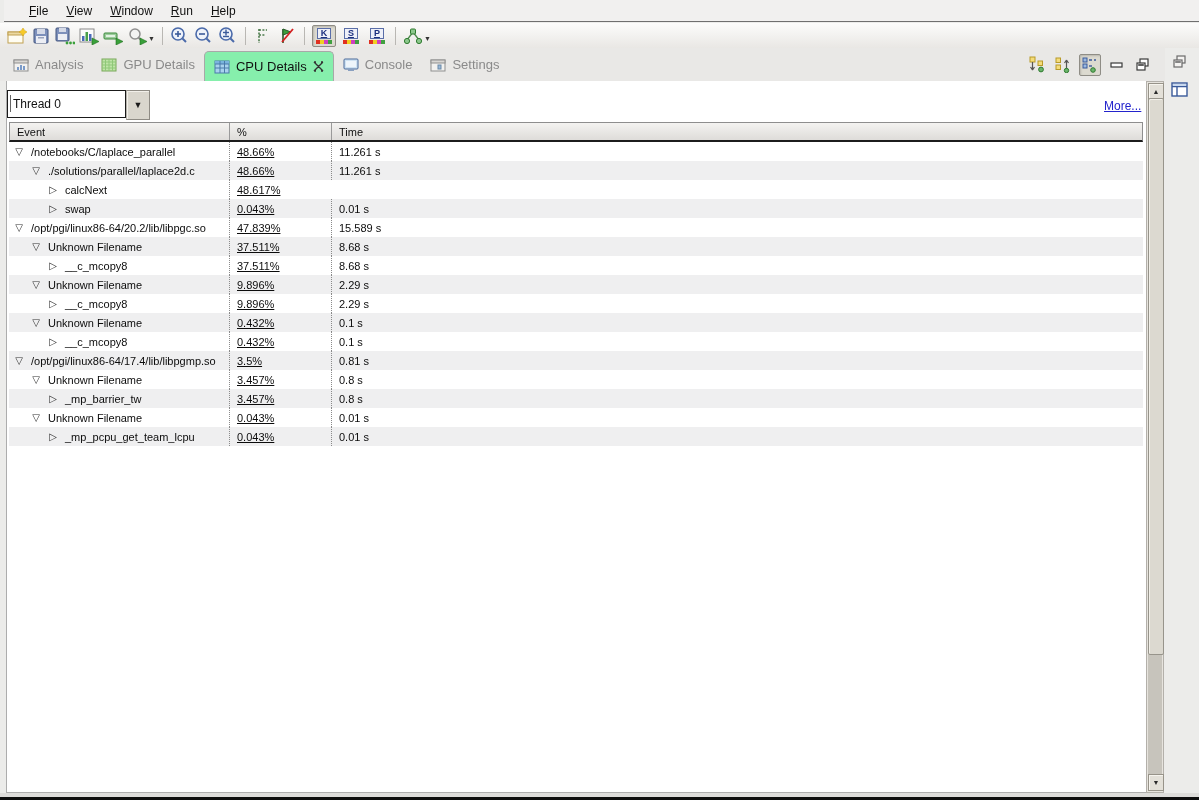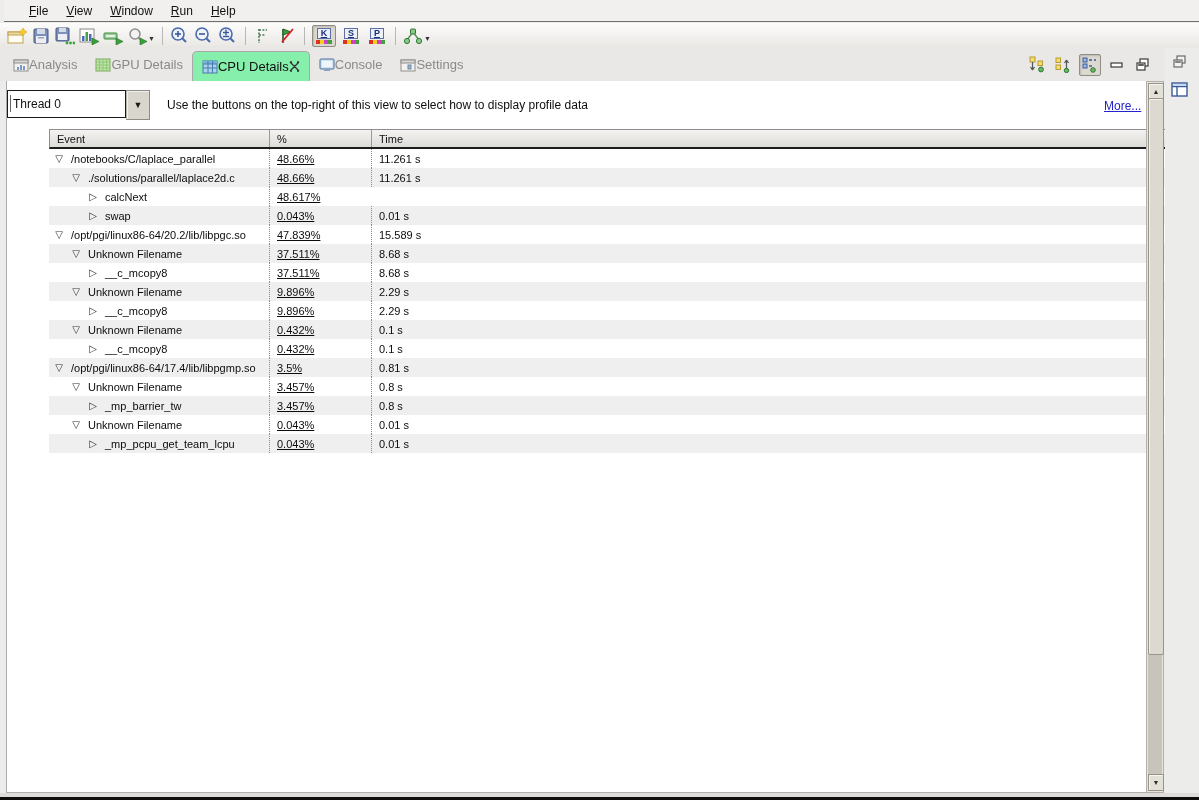--- a/index.html
+++ b/index.html
@@ -21,21 +21,21 @@
   .kspbox{width:22px;height:20px;display:flex;flex-direction:column;align-items:center;justify-content:center;margin:0 2px;}
   .kspbox .ltr{font-size:9px;font-weight:bold;color:#1b2e7e;border:1px solid #5a6ea8;line-height:9px;
                padding:0 3px;background:#eef0f8;text-decoration:underline;}
   .kspbox .strip{width:16px;height:4px;margin-top:1px;
                  background:linear-gradient(90deg,#e03020 0 4px,#f0d020 4px 8px,#d040c0 8px 12px,#40a040 12px 16px);}
   .pressed{background:#dcdad0;border:1px solid #8f8d86;border-radius:2px;box-shadow:inset 1px 1px 2px #b9b7ae;}
 
   
   .tabrow{position:absolute;left:0;top:48px;width:100%;height:33px;background:#e9e8e6;}
   .tabs{position:absolute;left:4px;top:0;height:33px;display:flex;align-items:stretch;}
-  .tab{display:flex;align-items:center;padding:0 9px;font-size:13px;color:#8a8a8a;cursor:default;}
+  .tab{display:flex;align-items:center;padding:0 9px;font-size:13px;color:#8a8a8a;gap:6px;cursor:default;}
   .tab.active{background:#86efac;color:#111;border:1px solid #a8a8a8;border-bottom:none;border-radius:5px 5px 0 0;margin-top:3px;}
   .viewctrls{position:absolute;right:46px;top:3px;height:27px;display:flex;align-items:center;gap:6px;}
   .vcicon{width:20px;height:20px;display:flex;align-items:center;justify-content:center;}
 
   
   .panel{position:absolute;left:6px;top:81px;width:1140px;height:712px;background:#ffffff;
          border-left:1px solid #adadad;border-bottom:1px solid #adadad;box-sizing:border-box;}
 
   
   .combo{position:absolute;left:0;top:9px;width:142px;height:28px;}
@@ -44,21 +44,21 @@
   .combo .textbox .tcaret{position:absolute;left:2px;top:4px;width:1px;height:17px;background:#666;}
   .combo .btn{position:absolute;left:119px;top:0;width:22px;height:28px;background:#d9d6cd;
               border:1px solid #8e8b84;border-left-color:#b5b2aa;display:flex;align-items:center;justify-content:center;
               box-shadow:inset 1px 1px 0 #f2f0ea;}
   .combo .btn span{font-size:9px;color:#1a1a1a;}
 
   .hint{position:absolute;left:160px;top:17px;font-size:12px;color:#0d0d0d;}
   .morelink{position:absolute;left:1097px;top:18px;font-size:12px;color:#2323cc;text-decoration:underline;cursor:pointer;}
 
   
-  .cputable{position:absolute;left:2px;top:48px;width:1134px;margin-left:40px;}
+  .cputable{position:absolute;left:2px;top:41px;width:1134px;}
   .thead{display:flex;height:20px;background:linear-gradient(#f4f3f1,#dedcd9);
          border:1px solid #8e8e8e;border-bottom:2px solid #1c1c1c;box-sizing:border-box;font-size:11px;color:#111;}
   .thead .hc{display:flex;align-items:center;padding-left:7px;box-sizing:border-box;border-right:1px solid #9a9a9a;}
   .hc.c-event{width:220px;}
   .hc.c-pct{width:102px;}
   .hc.c-time{flex:1;border-right:none;}
   .tbody{width:100%;}
   .trow{display:flex;height:19px;font-size:11px;color:#0c0c0c;background:#ffffff;align-items:center;}
   .trow.alt{background:#efeff0;}
   .tc{height:19px;display:flex;align-items:center;box-sizing:border-box;overflow:hidden;white-space:nowrap;}
@@ -324,21 +324,20 @@
     <div class="combo">
       <span class="textbox">
         <span class="tcaret"></span>
         <span class="val">Thread 0</span>
       </span>
       <span class="btn">
         <span>▼</span>
       </span>
     </div>
 
-    <div class="hint">Use the buttons on the top-right of this view to select how to display profile data</div>
     <a class="morelink">More...</a>
 
     <div class="cputable">
       <div class="thead">
         <div class="hc c-event">Event</div>
         <div class="hc c-pct">%</div>
         <div class="hc c-time">Time</div>
       </div>
       <div class="tbody">
           <div class="trow">

